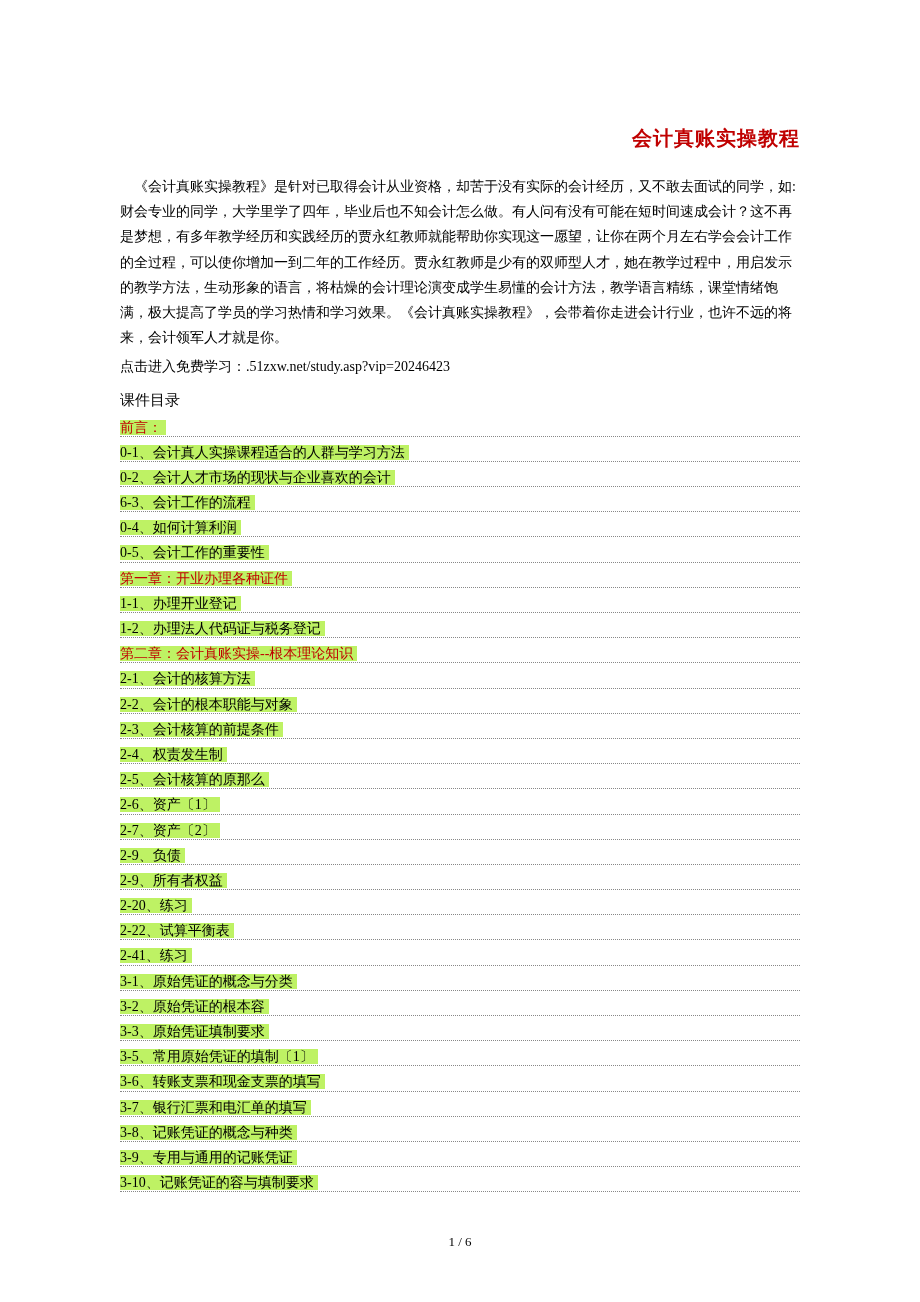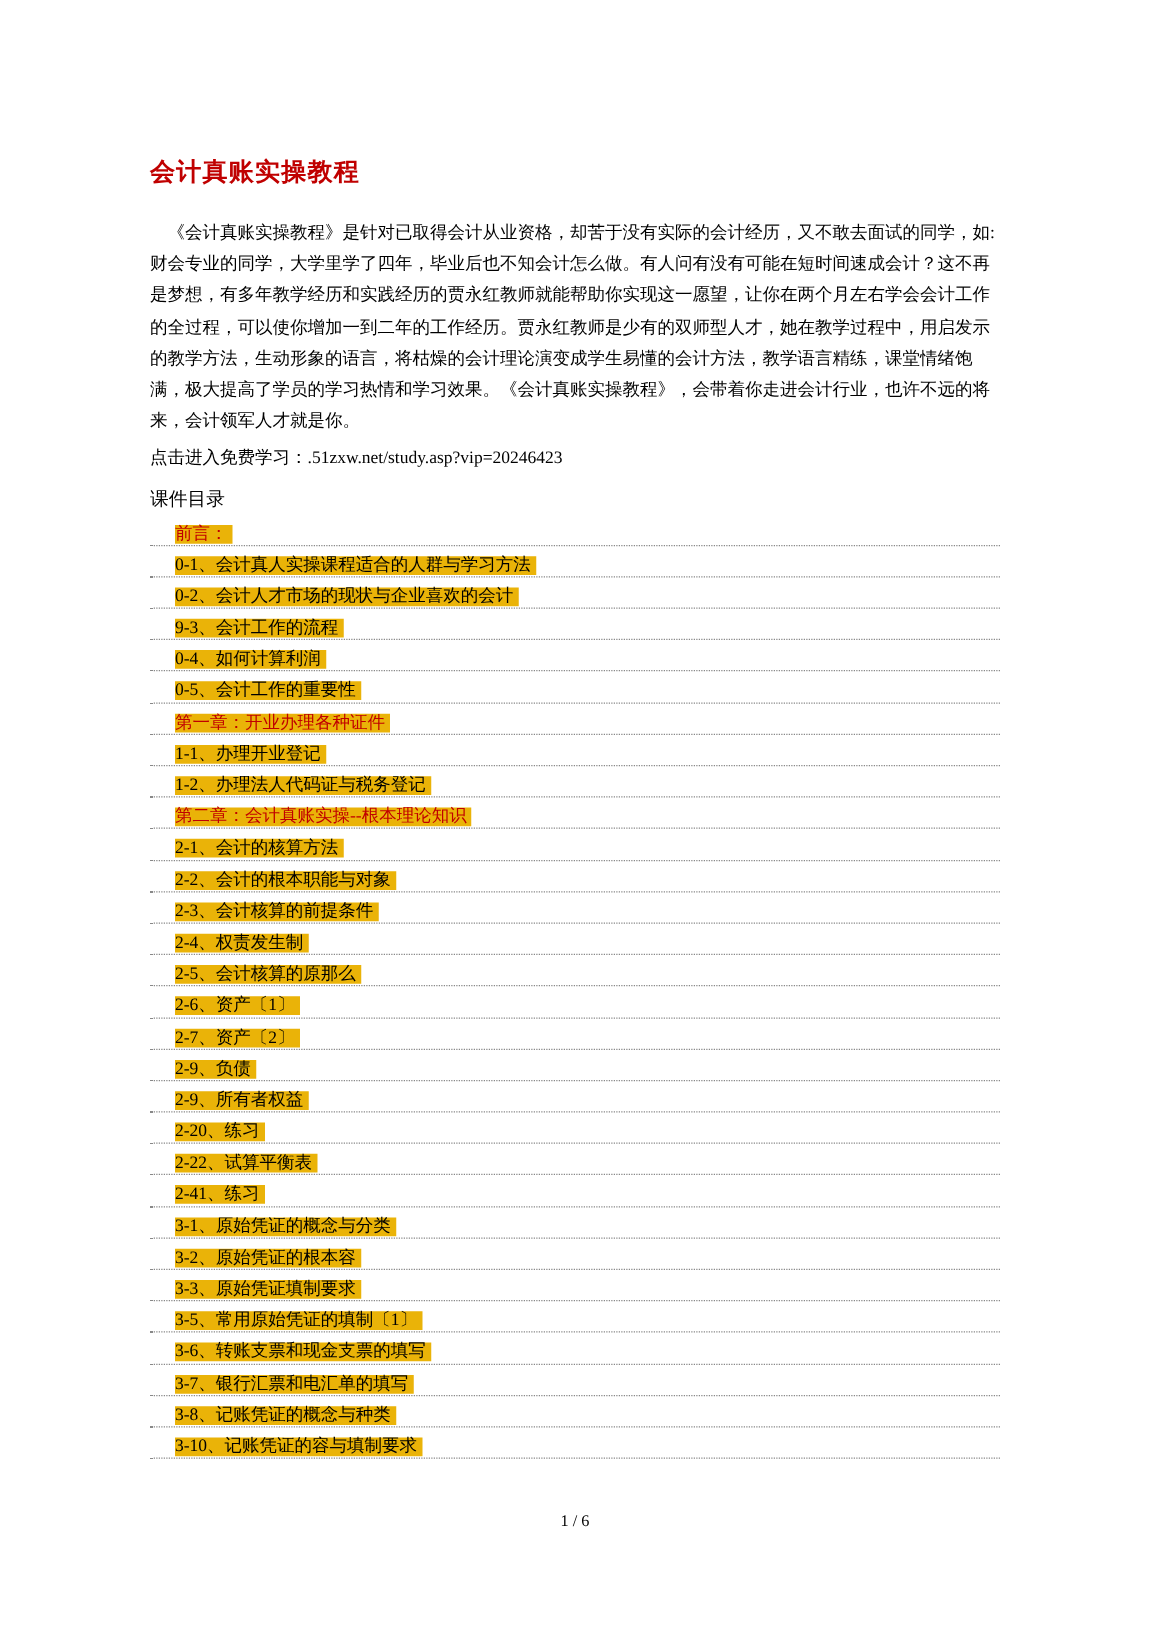--- a/index.html
+++ b/index.html
@@ -9,21 +9,21 @@
     font-family: "SimSun", "宋体", serif;
     width: 920px;
   }
   .page {
     padding: 120px 120px 60px 120px;
     font-size: 14px;
     line-height: 1.8;
     color: #000;
   }
   .title {
-    text-align: left;
+    text-align: right;
     color: #c00000;
     font-size: 20px;
     font-weight: bold;
     font-family: "SimHei", "黑体", sans-serif;
     margin-bottom: 18px;
     letter-spacing: 1px;
   }
   .intro {
     text-indent: 1em;
     margin-bottom: 4px;
@@ -50,24 +50,23 @@
     content: "";
     position: absolute;
     left: 0;
     right: 0;
     bottom: 3px;
     border-bottom: 1px dotted #888;
     z-index: 0;
   }
   .toc-item .txt {
     position: relative;
-    background: #eab308;
+    background: #bef264;
     padding-right: 4px;
     z-index: 1;
-    margin-left: 20px;
   }
   .footer {
     text-align: center;
     font-size: 13px;
     margin-top: 35px;
     font-family: "Times New Roman", serif;
   }
 </style>
 </head>
 <body>
@@ -78,21 +77,21 @@
   <div class="intro">《会计真账实操教程》是针对已取得会计从业资格，却苦于没有实际的会计经历，又不敢去面试的同学，如:财会专业的同学，大学里学了四年，毕业后也不知会计怎么做。有人问有没有可能在短时间速成会计？这不再是梦想，有多年教学经历和实践经历的贾永红教师就能帮助你实现这一愿望，让你在两个月左右学会会计工作的全过程，可以使你增加一到二年的工作经历。贾永红教师是少有的双师型人才，她在教学过程中，用启发示的教学方法，生动形象的语言，将枯燥的会计理论演变成学生易懂的会计方法，教学语言精练，课堂情绪饱满，极大提高了学员的学习热情和学习效果。《会计真账实操教程》，会带着你走进会计行业，也许不远的将来，会计领军人才就是你。</div>
 
   <div class="link-line">点击进入免费学习：.51zxw.net/study.asp?vip=20246423</div>
 
   <div class="section-title">课件目录</div>
 
   <div id="toc-container">
       <div class="toc-item"><span class="txt section-header">前言：</span></div>
       <div class="toc-item"><span class="txt">0-1、会计真人实操课程适合的人群与学习方法</span></div>
       <div class="toc-item"><span class="txt">0-2、会计人才市场的现状与企业喜欢的会计</span></div>
-      <div class="toc-item"><span class="txt">9-3、会计工作的流程</span></div>
+      <div class="toc-item"><span class="txt">6-3、会计工作的流程</span></div>
       <div class="toc-item"><span class="txt">0-4、如何计算利润</span></div>
       <div class="toc-item"><span class="txt">0-5、会计工作的重要性</span></div>
       <div class="toc-item"><span class="txt section-header">第一章：开业办理各种证件</span></div>
       <div class="toc-item"><span class="txt">1-1、办理开业登记</span></div>
       <div class="toc-item"><span class="txt">1-2、办理法人代码证与税务登记</span></div>
       <div class="toc-item"><span class="txt section-header">第二章：会计真账实操--根本理论知识</span></div>
       <div class="toc-item"><span class="txt">2-1、会计的核算方法</span></div>
       <div class="toc-item"><span class="txt">2-2、会计的根本职能与对象</span></div>
       <div class="toc-item"><span class="txt">2-3、会计核算的前提条件</span></div>
       <div class="toc-item"><span class="txt">2-4、权责发生制</span></div>
@@ -104,17 +103,18 @@
       <div class="toc-item"><span class="txt">2-20、练习</span></div>
       <div class="toc-item"><span class="txt">2-22、试算平衡表</span></div>
       <div class="toc-item"><span class="txt">2-41、练习</span></div>
       <div class="toc-item"><span class="txt">3-1、原始凭证的概念与分类</span></div>
       <div class="toc-item"><span class="txt">3-2、原始凭证的根本容</span></div>
       <div class="toc-item"><span class="txt">3-3、原始凭证填制要求</span></div>
       <div class="toc-item"><span class="txt">3-5、常用原始凭证的填制〔1〕</span></div>
       <div class="toc-item"><span class="txt">3-6、转账支票和现金支票的填写</span></div>
       <div class="toc-item"><span class="txt">3-7、银行汇票和电汇单的填写</span></div>
       <div class="toc-item"><span class="txt">3-8、记账凭证的概念与种类</span></div>
+      <div class="toc-item"><span class="txt">3-9、专用与通用的记账凭证</span></div>
       <div class="toc-item"><span class="txt">3-10、记账凭证的容与填制要求</span></div>
     </div>
 
   <div class="footer">1 / 6</div>
 </div>
 
 </body></html>

